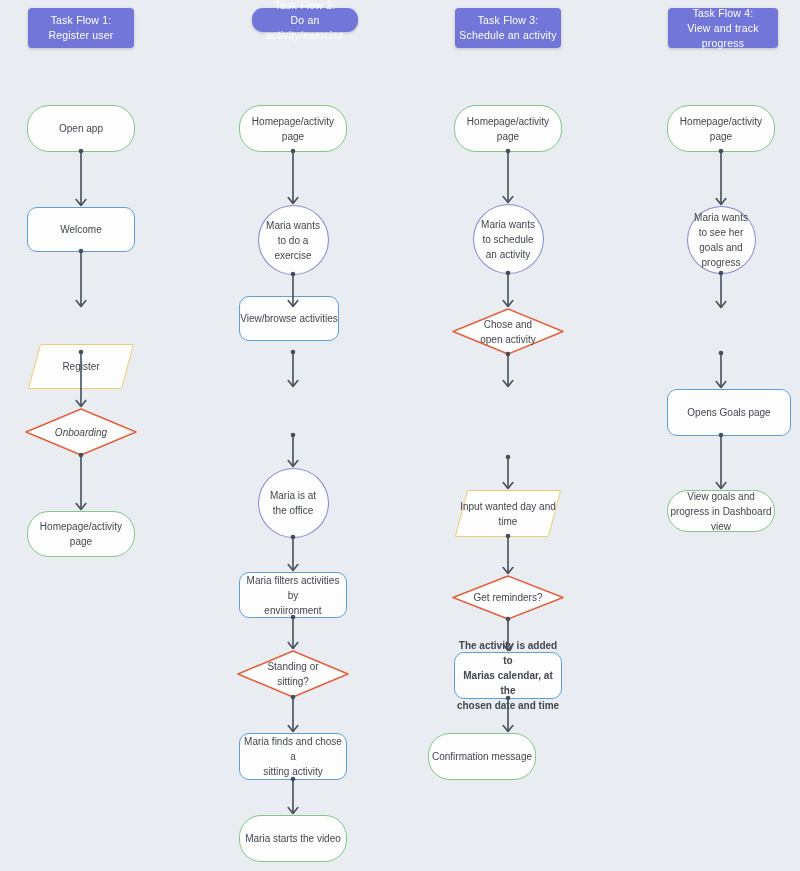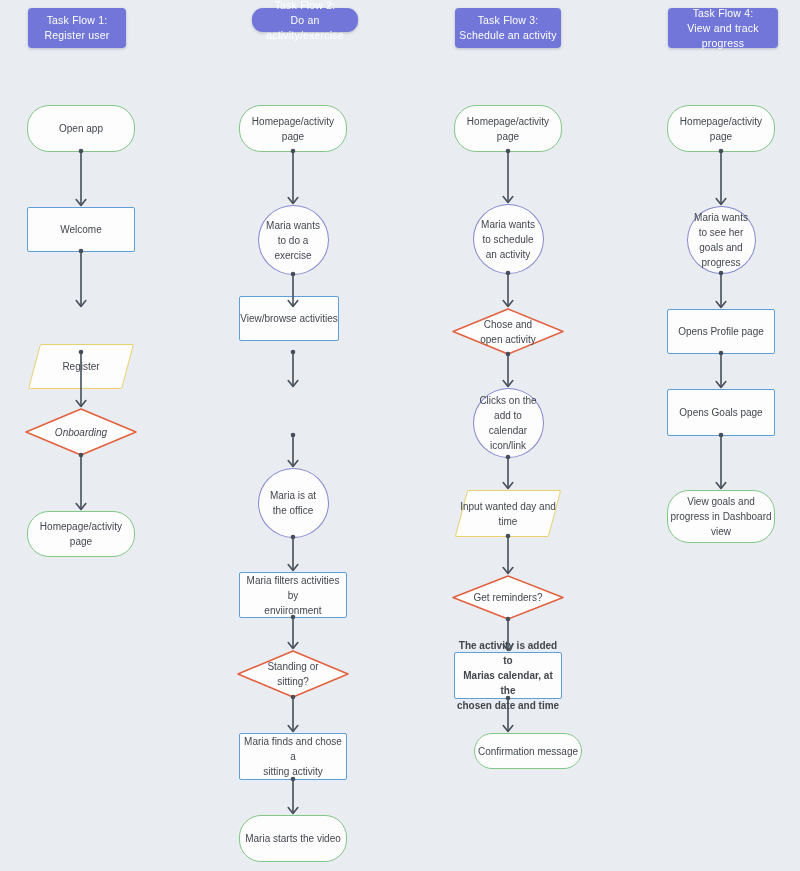--- a/index.html
+++ b/index.html
@@ -20,40 +20,40 @@
     font-size:10.5px;line-height:15px;letter-spacing:.2px;
     box-shadow:0 1px 3px rgba(60,64,90,.28);
   }
   .shape{
     position:absolute;background:var(--fill);display:flex;align-items:center;
     justify-content:center;text-align:center;color:var(--text);
     font-size:10px;line-height:15px;box-sizing:border-box;
   }
   .shape .node-label, .node-label{white-space:pre-line;}
   .terminal{border:1.6px solid var(--terminal);border-radius:22px;}
-  .process{border:1.6px solid var(--process);border-radius:2px;}
+  .process{border:1.6px solid var(--process);border-radius:10px;}
   .circlenode{border:1.6px solid var(--circle);border-radius:50%;}
   .io-wrap,.diamond-wrap{position:absolute;box-sizing:border-box;}
   .io-bg{
     position:absolute;top:0;bottom:0;left:7px;right:7px;background:var(--fill);
     border:1.6px solid var(--io);border-radius:2px;transform:skewX(-15deg);
   }
   .overlay-label{
     position:absolute;left:0;top:0;right:0;bottom:0;display:flex;align-items:center;
     justify-content:center;text-align:center;color:var(--text);
     font-size:10px;line-height:15px;
   }
   .diamond-svg{position:absolute;left:0;top:0;}
   .connectors{position:absolute;top:0;pointer-events:none;}
 </style>
 </head>
 <body>
 
 <div id="canvas" style="width: 800px; height: 871px;">
-    <div class="flow-header" style="left: 28px; top: 8px; width: 98px; height: 40px; position: absolute;">
+    <div class="flow-header" style="left: 28px; top: 8px; width: 106px; height: 40px; position: absolute;">
       <div>Task Flow 1:</div>
       <div>Register user</div>
     </div>
     <div class="shape terminal" style="left: 27px; top: 105px; width: 108px; height: 47px; position: absolute;">
       <div class="node-label">Open app</div>
     </div>
     <div class="shape process" style="left: 27px; top: 207px; width: 108px; height: 45px; position: absolute;">
       <div class="node-label">Welcome</div>
     </div>
     <div class="io-wrap" style="left: 27px; top: 308px; width: 108px; height: 45px; position: absolute; margin-top: 36px;">
@@ -185,43 +185,37 @@
 to schedule
 an activity</div>
     </div>
     <div class="diamond-wrap" style="left: 452px; top: 308px; width: 112px; height: 47px; position: absolute;">
       <svg class="diamond-svg" width="112" height="47">
         <polygon points="56,1 111,23.5 56,46 1,23.5" fill="#fdfdfe" stroke="#e2613e" stroke-width="1.6" stroke-linejoin="round"></polygon>
       </svg>
       <div class="overlay-label node-label">Chose and
 open activity</div>
     </div>
-    <div class="shape circlenode" style="left: 472.5px; top: 388px; width: 71px; height: 70px; position: absolute;">
-      <div class="node-label">Clicks on the
-add to
-calendar
-icon/link</div>
-    </div>
     <div class="io-wrap" style="left: 454px; top: 490px; width: 108px; height: 47px; position: absolute;">
       <div class="io-bg"></div>
       <div class="overlay-label node-label">Input wanted day and
 time</div>
     </div>
     <div class="diamond-wrap" style="left: 452px; top: 575px; width: 112px; height: 45px; position: absolute;">
       <svg class="diamond-svg" width="112" height="45">
         <polygon points="56,1 111,22.5 56,44 1,22.5" fill="#fdfdfe" stroke="#e2613e" stroke-width="1.6" stroke-linejoin="round"></polygon>
       </svg>
       <div class="overlay-label node-label">Get reminders?</div>
     </div>
     <div class="shape process" style="left: 454px; top: 652px; width: 108px; height: 47px; position: absolute; font-weight: bold;">
       <div class="node-label">The activity is added to
 Marias calendar, at the
 chosen date and time</div>
     </div>
-    <div class="shape terminal" style="left: 474px; top: 733px; width: 108px; height: 36px; position: absolute;">
+    <div class="shape terminal" style="left: 428px; top: 733px; width: 108px; height: 47px; position: absolute;">
       <div class="node-label">Confirmation message</div>
     </div>
     <svg class="connectors" width="20" height="871" style="left: 498px;">
       <g>
         <circle cx="10" cy="151" r="2.3" fill="#454e59"></circle>
         <line x1="10" y1="151" x2="10" y2="202" stroke="#454e59" stroke-width="1.6"></line>
         <polyline points="5.2,196.5 10,202.5 14.8,196.5" fill="none" stroke="#454e59" stroke-width="1.6" stroke-linecap="round" stroke-linejoin="round"></polyline>
       </g>
       <g>
         <circle cx="10" cy="273" r="2.3" fill="#454e59"></circle>
@@ -261,27 +255,24 @@
     <div class="shape terminal" style="left: 667px; top: 105px; width: 108px; height: 47px; position: absolute;">
       <div class="node-label">Homepage/activity
 page</div>
     </div>
     <div class="shape circlenode" style="left: 686.5px; top: 206px; width: 69px; height: 68px; position: absolute;">
       <div class="node-label">Maria wants
 to see her
 goals and
 progress</div>
     </div>
-    <div class="shape process" style="left: 667px; top: 309px; width: 108px; height: 45px; position: absolute;">
-      <div class="node-label">Opens Profile page</div>
-    </div>
-    <div class="shape process" style="left: 667px; top: 389px; width: 108px; height: 47px; position: absolute;">
+    <div class="shape process" style="left: 667px; top: 389px; width: 124px; height: 47px; position: absolute;">
       <div class="node-label">Opens Goals page</div>
     </div>
-    <div class="shape terminal" style="left: 667px; top: 490px; width: 108px; height: 53px; position: absolute;">
+    <div class="shape terminal" style="left: 667px; top: 490px; width: 108px; height: 42px; position: absolute;">
       <div class="node-label">View goals and
 progress in Dashboard
 view</div>
     </div>
     <svg class="connectors" width="20" height="871" style="left: 711px;">
       <g>
         <circle cx="10" cy="151" r="2.3" fill="#454e59"></circle>
         <line x1="10" y1="151" x2="10" y2="204" stroke="#454e59" stroke-width="1.6"></line>
         <polyline points="5.2,198.5 10,204.5 14.8,198.5" fill="none" stroke="#454e59" stroke-width="1.6" stroke-linecap="round" stroke-linejoin="round"></polyline>
       </g>

